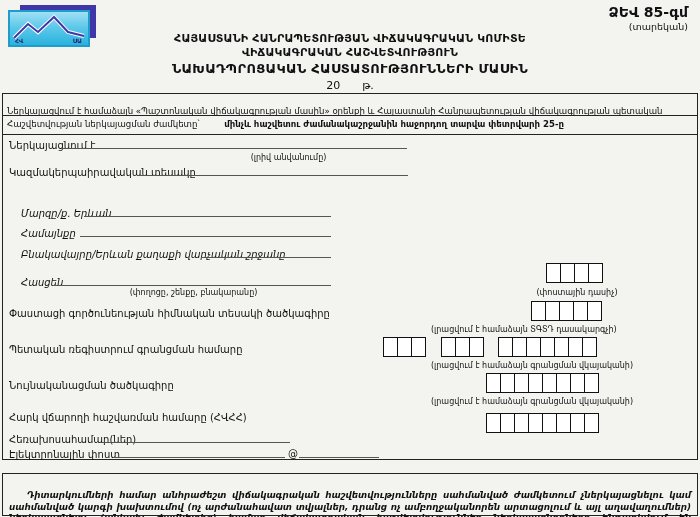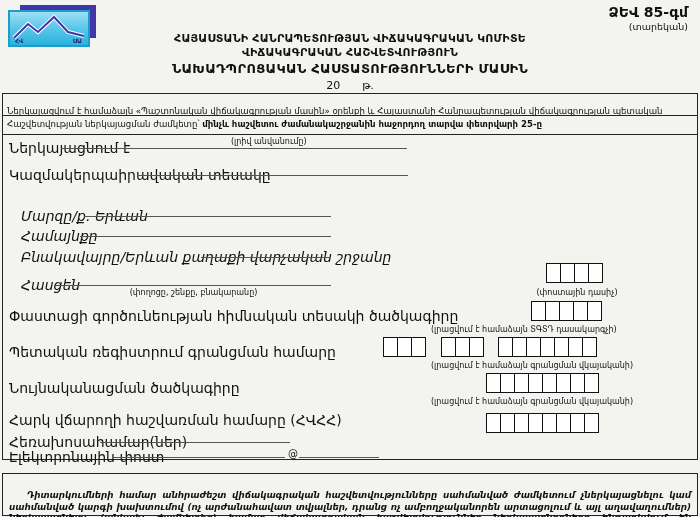--- a/index.html
+++ b/index.html
@@ -26,24 +26,24 @@
   .hdr1 { top:32px; font-size:11px; font-weight:bold; letter-spacing:.2px; }
   .hdr2 { top:46px; font-size:11px; font-weight:bold; letter-spacing:.2px; }
   .form-title { top:61px; font-size:13px; font-weight:bold; letter-spacing:.3px; }
   .year-line { top:79px; font-size:11px; }
   .year-line .gap { display:inline-block; width:22px; }
   
   .noticebox { position:absolute; left:2px; right:2px; border:1px solid #222; background:#f3f3f0;
     font-size:8.6px; line-height:10.5px; padding:12px 4px; }
   .notice1 { top:93px; height:23px; }
   .notice2 { top:115px; height:20px; padding-top:3px; }
-  .notice2 b { font-weight:bold; }
+  .notice2 b { font-weight:bold;margin-left:22px; }
   
   .mainbox { position:absolute; left:2px; right:2px; top:134px; height:326px; border:1px solid #222; }
-  .lbl { position:absolute; font-size:14px; white-space:nowrap; }
+  .lbl { position:absolute; font-size:10px; white-space:nowrap; }
   .lbl.it { font-style:italic; }
   .lbl.bold { font-weight:bold; }
   .uline { position:absolute; border-bottom:1px solid #555; height:13px; }
   .hint { position:absolute; font-size:8px; white-space:nowrap; color:#111; }
   .cells { position:absolute; display:flex; }
   .cell { width:15px; height:20px; background:#fff; border:1px solid #111; margin-left:-1px; }
   .cell:first-child { margin-left:0; }
   .at { position:absolute; font-size:10px; }
   
   .banner { position:absolute; left:2px; right:2px; top:459px; height:15px; border:1px solid #222;
@@ -80,21 +80,21 @@
   <div class="hdr-center form-title">ՆԱԽԱԴՊՐՈՑԱԿԱՆ ՀԱՍՏԱՏՈՒԹՅՈՒՆՆԵՐԻ ՄԱՍԻՆ</div>
   <div class="hdr-center year-line"><span>20</span><span class="gap"></span><span>թ.</span></div>
 
   <div class="noticebox notice1">Ներկայացվում է համաձայն «Պաշտոնական վիճակագրության մասին» օրենքի և Հայաստանի Հանրապետության վիճակագրության պետական խորհրդի 2016թ. հունիսի 20-ի թիվ 05-Ն որոշման:</div>
   <div class="noticebox notice2"><span>Հաշվետվության ներկայացման ժամկետը՝ </span><b>մինչև հաշվետու ժամանակաշրջանին հաջորդող տարվա փետրվարի 25-ը</b></div>
 
   <div class="mainbox">
 
     <span class="lbl" style="left:6px; top:5px;">Ներկայացնում է</span>
     <div class="uline" style="left:58px; top:1px; width:346px;"></div>
-    <span class="hint" style="left:228px; top:2px; width:115px; text-align:left;">(լրիվ անվանումը)</span>
+    <span class="hint" style="left:228px; top:18px; width:115px; text-align:center;">(լրիվ անվանումը)</span>
 
     <span class="lbl" style="left:6px; top:32px;">Կազմակերպաիրավական տեսակը</span>
     <div class="uline" style="left:134px; top:28px; width:271px;"></div>
 
 
     <span class="lbl it" style="left:18px; top:73px;">Մարզը/ք. Երևան</span>
     <div class="uline" style="left:81px; top:69px; width:247px;"></div>
 
     <span class="lbl it" style="left:18px; top:93px;">Համայնքը</span>
     <div class="uline" style="left:77px; top:89px; width:251px;"></div>

